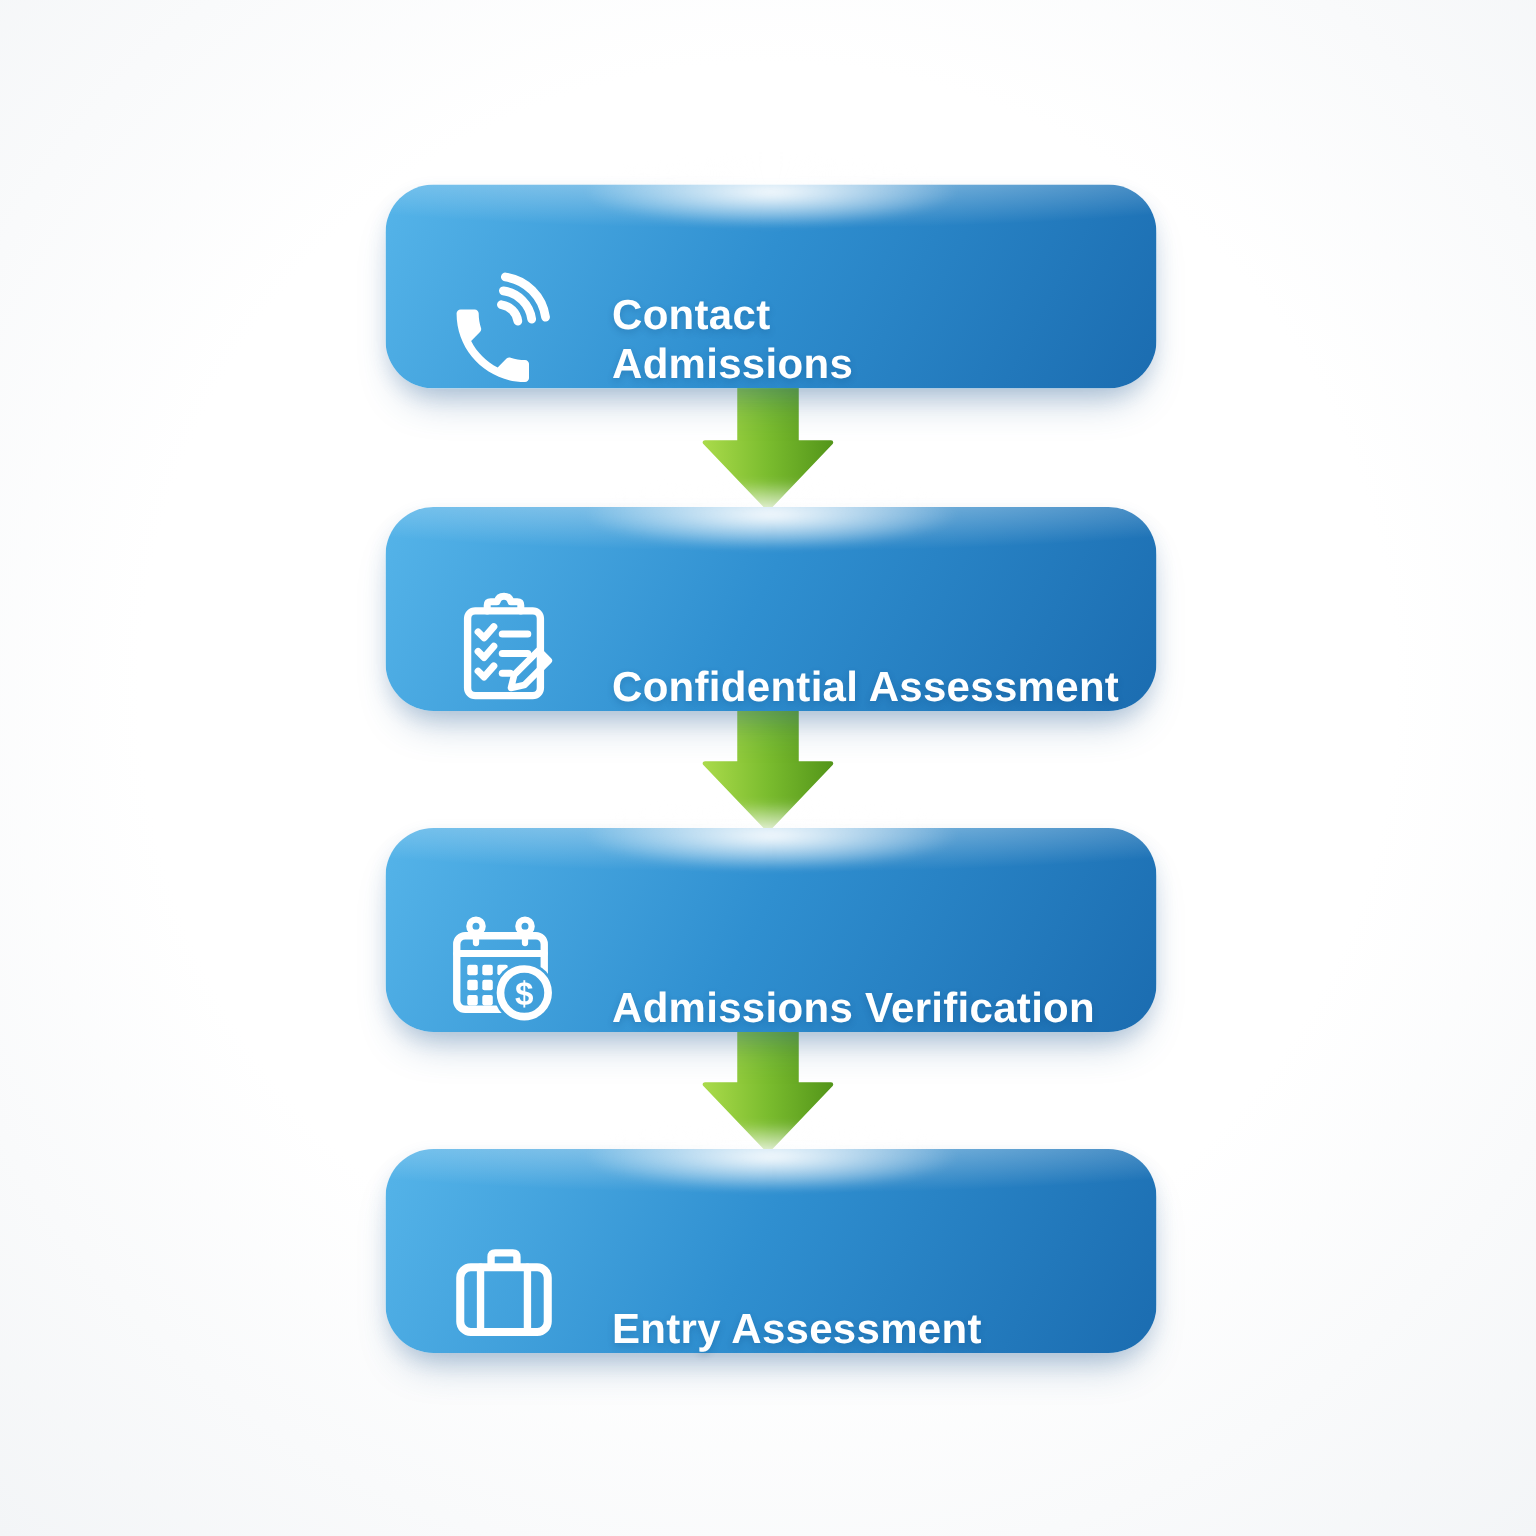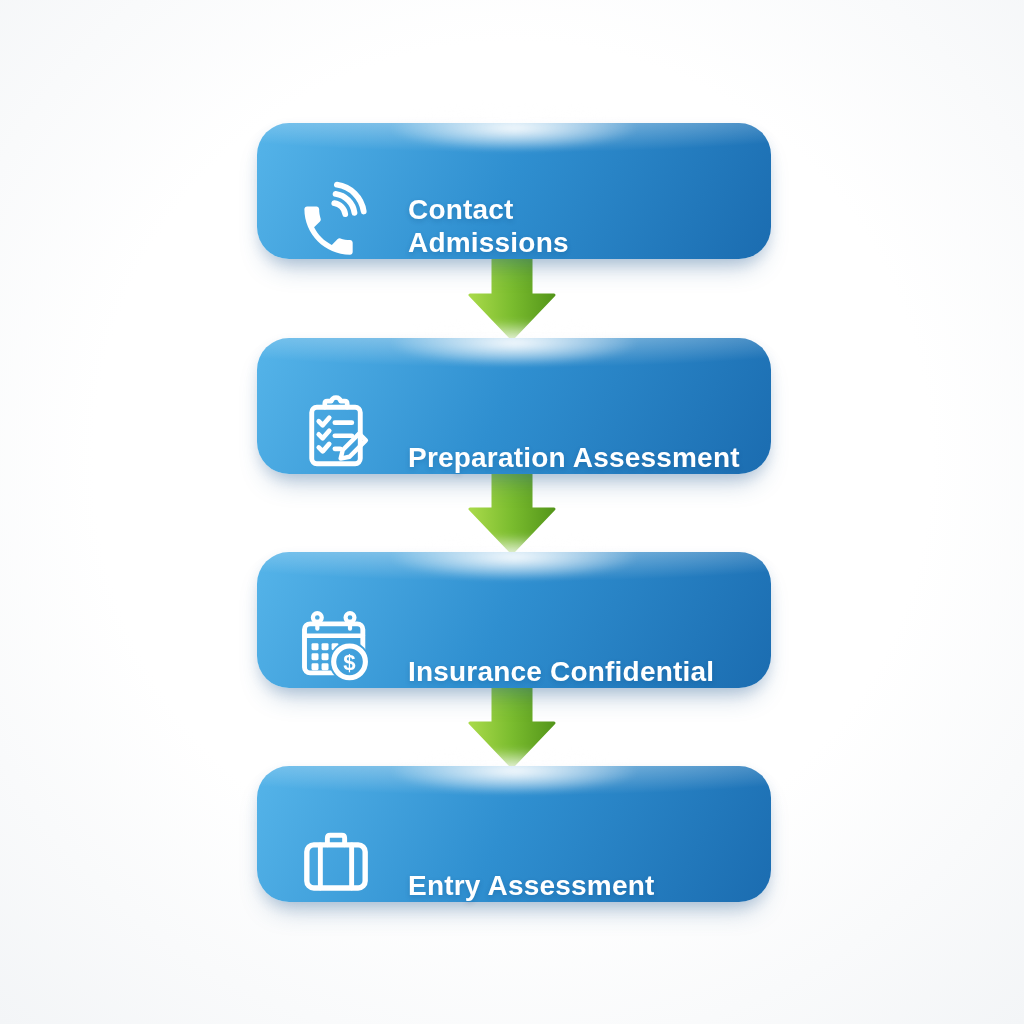--- a/index.html
+++ b/index.html
@@ -88,21 +88,21 @@
         <path class="st" stroke-width="2" d="M13.2 7.4 V5.8 Q13.2 4.8 14.2 4.8 H16 Q16.4 3.2 18 3.2 Q19.6 3.2 20 4.8 H21.8 Q22.8 4.8 22.8 5.8 V7.4"></path>
         <path class="st" stroke-width="2" d="M10.6 13.4 l1.7 1.7 2.8-3.2"></path>
         <path class="st" stroke-width="2" d="M10.6 19 l1.7 1.7 2.8-3.2"></path>
         <path class="st" stroke-width="2" d="M10.6 24.6 l1.7 1.7 2.8-3.2"></path>
         <path class="st" stroke-width="2" d="M17.5 14 H24.8"></path>
         <path class="st" stroke-width="2" d="M17.5 19.6 H24.8"></path>
         <path class="st" stroke-width="2" d="M17.5 25.2 H19.8"></path>
         <path class="st" stroke-width="1.9" d="M20 29.4 l0.9-3.7 7-7 2.9 2.9 -7 7 -3.8 0.8 z"></path>
       </svg>
     </div>
-    <div class="label">Preparation Assessment</div>
+    <div class="label">Confidential Assessment</div>
   </div>
 
   <div class="arrow arrow-2">
     <svg viewBox="0 0 90 88">
       <defs>
         <linearGradient id="ag2" x1="0" y1="0" x2="1" y2="0">
           <stop offset="0" stop-color="#a9da4a"></stop>
             <stop offset=".5" stop-color="#7abc2e"></stop>
             <stop offset="1" stop-color="#54961a"></stop>
         </linearGradient>
@@ -136,21 +136,21 @@
             <rect x="11.8" y="21.1" width="3" height="3" rx="0.6"></rect>
             <rect x="16.1" y="21.1" width="3" height="3" rx="0.6"></rect>
             <rect x="7.5" y="25.4" width="3" height="3" rx="0.6"></rect>
             <rect x="11.8" y="25.4" width="3" height="3" rx="0.6"></rect>
           </g>
         </g>
         <circle class="st" stroke-width="2.2" cx="23.8" cy="24.8" r="6.8"></circle>
         <text x="23.8" y="28.2" text-anchor="middle" font-family="Liberation Sans, sans-serif" font-size="9.5" font-weight="bold" fill="#ffffff">$</text>
       </svg>
     </div>
-    <div class="label">Insurance Confidential</div>
+    <div class="label">Admissions Verification</div>
   </div>
 
   <div class="arrow arrow-3">
     <svg viewBox="0 0 90 88">
       <defs>
         <linearGradient id="ag3" x1="0" y1="0" x2="1" y2="0">
           <stop offset="0" stop-color="#a9da4a"></stop>
             <stop offset=".5" stop-color="#7abc2e"></stop>
             <stop offset="1" stop-color="#54961a"></stop>
         </linearGradient>

